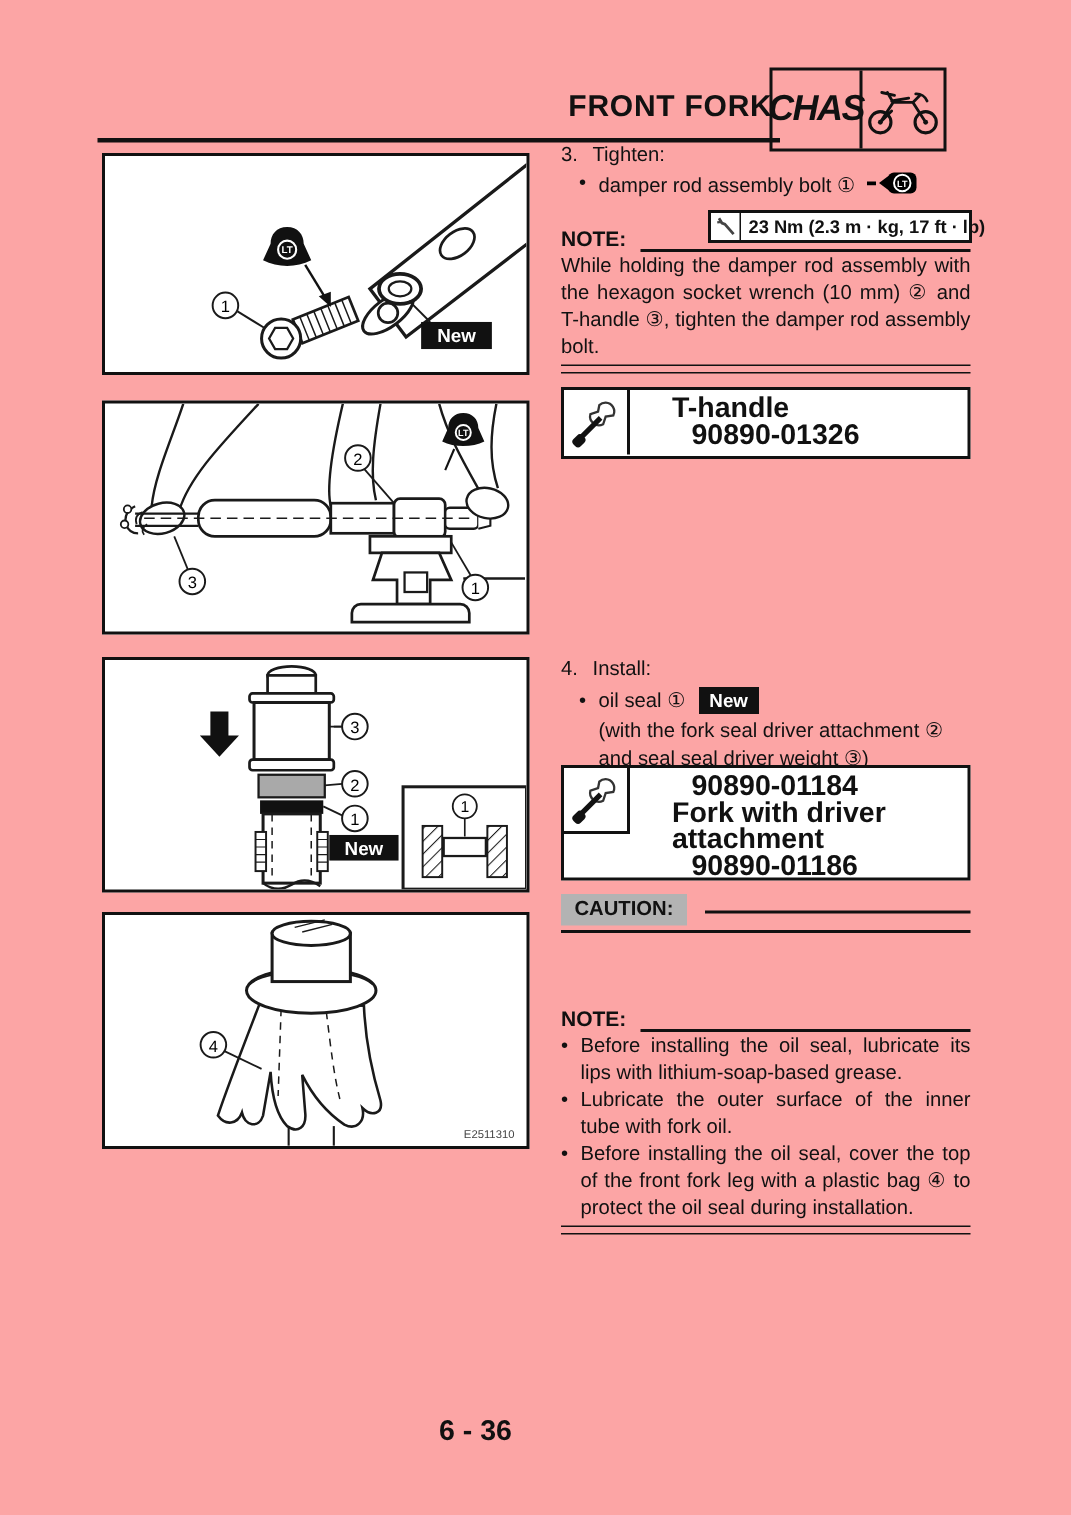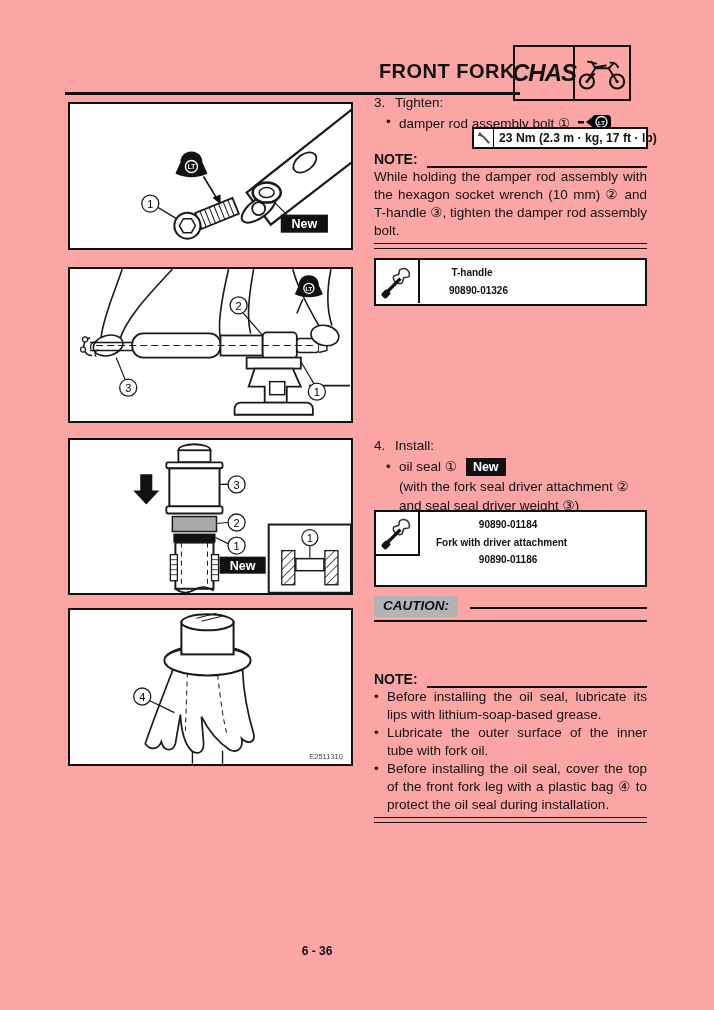--- a/index.html
+++ b/index.html
@@ -25,56 +25,56 @@
   .fig svg{display:block;width:100%;height:100%;}
 
   
   .rc{position:absolute;left:374px;width:273px;font-size:13.5px;line-height:18px;}
   .step-row{display:flex;}
   .step-num{width:21px;flex:none;}
   .bullet-row{display:flex;padding-left:12px;margin-top:1px;}
   .dot{width:13px;flex:none;}
   .inline-icon{vertical-align:-3px;margin-left:8px;}
 
-  .torque-box{position:absolute;left:472px;top:127px;width:176px;height:22px;
+  .torque-box{position:absolute;left:472px;top:140px;width:176px;height:22px;
               border:2px solid #111;display:flex;align-items:center;box-sizing:border-box;background:#fff;}
   .torque-icon{width:19px;height:100%;border-right:1.8px solid #111;display:flex;
                align-items:center;justify-content:center;flex:none;}
   .torque-text{font-weight:bold;font-size:12.2px;padding-left:5px;white-space:nowrap;}
 
   .note-head{display:flex;align-items:flex-end;}
   .note-label{font-weight:bold;font-size:14px;padding-right:9px;flex:none;}
   .h-line{flex:1;border-top:2.2px solid #111;margin-top:8px;}
   .just{text-align:justify;}
   .end-rule{height:4px;border-top:1.6px solid #111;border-bottom:1.6px solid #111;margin-top:3px;}
   .single-rule{border-top:2px solid #111;margin-top:3px;}
 
   .tool-box{position:absolute;left:374px;width:273px;border:2.5px solid #111;display:flex;
             align-items:flex-start;box-sizing:border-box;background:#fff;}
   #tool1{top:258px;height:48px;} #tool2{top:510px;height:77px;}
   .tool-icon{width:42px;height:42px;border-right:2.5px solid #111;border-bottom:2.5px solid #111;
              display:flex;align-items:center;justify-content:center;flex:none;}
   #tool1 .tool-icon{border-bottom:none;height:43px;}
-  .tool-text{padding:4px 0 0 16px;font-weight:bold;font-size:10px;line-height:17.5px;text-align:center;}
+  .tool-text{padding:4px 0 0 28px;font-weight:bold;font-size:19px;line-height:17.5px;}
   .tool-num{padding-left:13px;}
 
   .new-badge{display:inline-block;background:#111;color:#fff;font-weight:bold;
              font-size:12.5px;line-height:16px;padding:1px 7px;margin-left:9px;}
 
-  .caution-head{display:flex;font-style:italic;}
+  .caution-head{display:flex;}
   .caution-badge{background:#b3b3b3;color:#111;font-weight:bold;font-size:13.5px;
                  padding:1px 9px 2px 9px;flex:none;}
   .caution-line{flex:1;border-top:2px solid #111;margin-top:11px;margin-left:12px;}
   .bold{font-weight:bold;}
 
   .nb{display:flex;margin-top:0;}
   .nb .txt{flex:1;}
 
   .page-num{position:absolute;top:944px;left:0;width:634px;text-align:center;
-            font-size:12px;font-weight:bold;}
+            font-size:19px;font-weight:bold;}
 </style>
 </head>
 <body>
 
 <div class="page">
 
   <div class="page-title">FRONT FORK</div>
   <div class="chas-box">
     <div class="chas-cell">CHAS</div>
     <div class="bike-cell">

